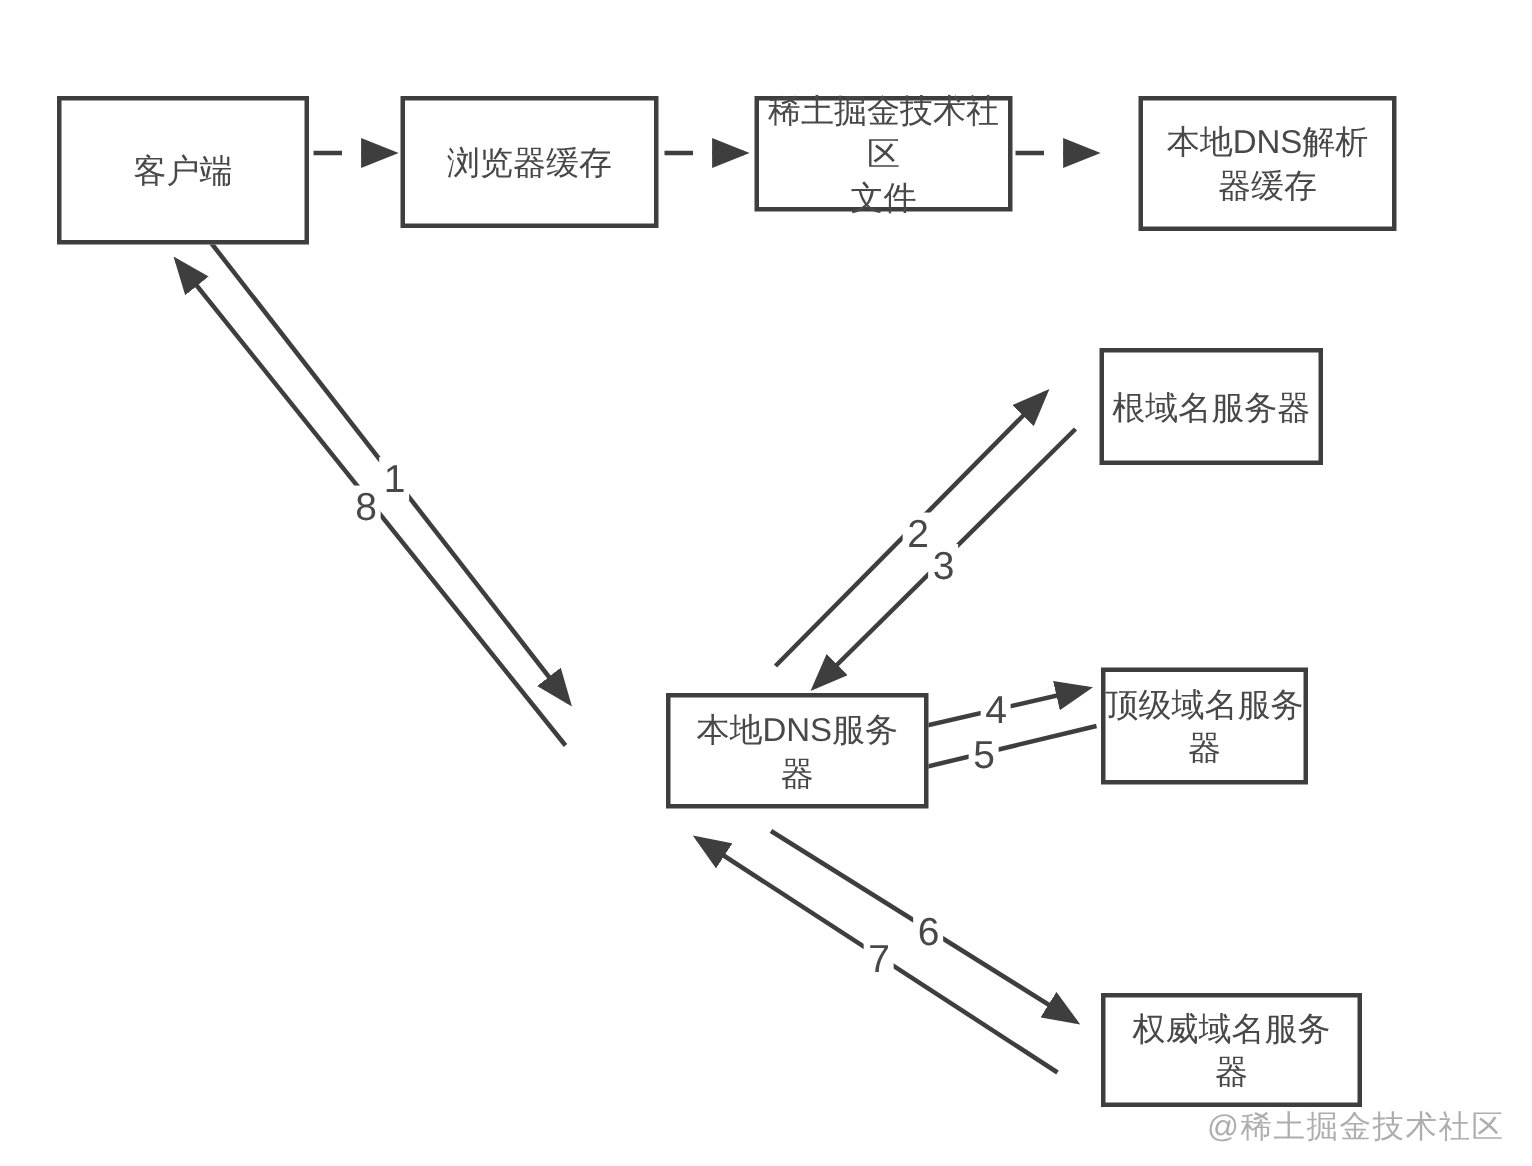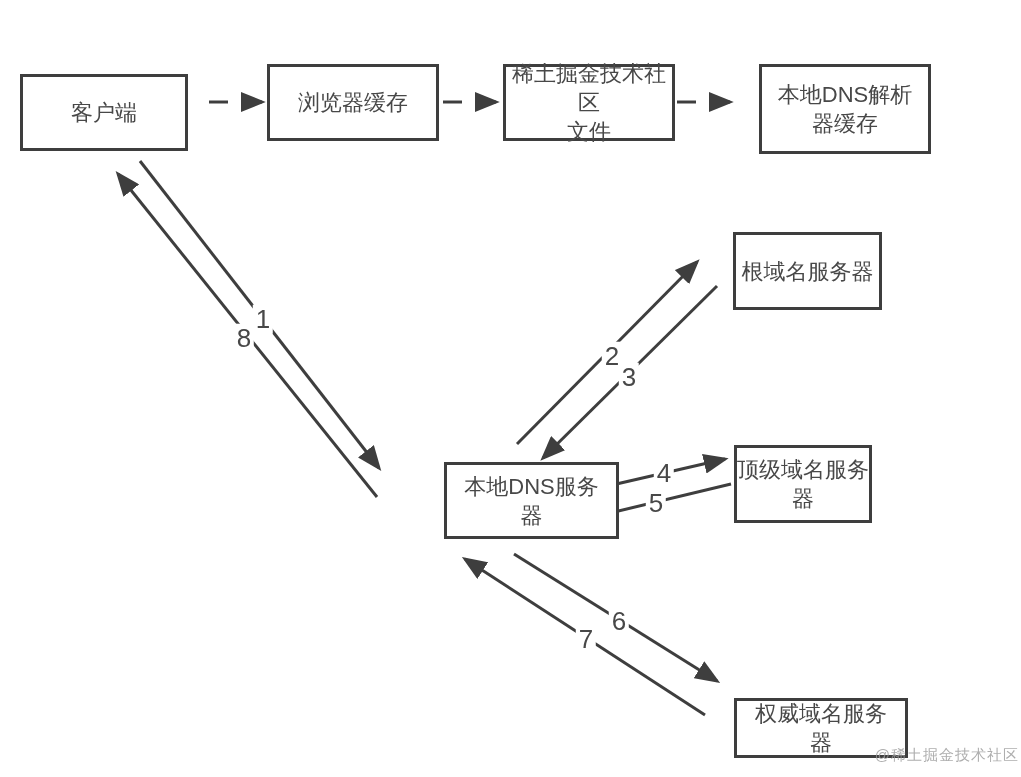--- a/index.html
+++ b/index.html
@@ -31,29 +31,29 @@
     display: flex;
     align-items: center;
     justify-content: center;
     text-align: center;
     color: var(--text);
     font-size: 22px;
     line-height: 29px;
     white-space: pre-line;
   }
   
-  .n-client         { left: 20px;  top: 64px;  width: 168px; height: 77px; margin-top: 10px; }
-  .n-browser-cache  { left: 267px; top: 64px;  width: 172px; height: 77px; }
+  .n-client         { left: 38px;  top: 64px;  width: 168px; height: 99px; }
+  .n-browser-cache  { left: 267px; top: 64px;  width: 172px; height: 88px; }
   .n-hosts-file     { left: 503px; top: 64px;  width: 172px; height: 77px; }
   .n-resolver-cache { left: 759px; top: 64px;  width: 172px; height: 90px; }
   
   .n-local-dns      { left: 396px; top: 462px; width: 175px; height: 77px; margin-left: 48px; }
   .n-root-dns       { left: 733px; top: 232px; width: 149px; height: 78px; }
   .n-tld-dns        { left: 734px; top: 445px; width: 138px; height: 78px; }
-  .n-auth-dns       { left: 734px; top: 698px; width: 174px; height: 60px; }
+  .n-auth-dns       { left: 734px; top: 662px; width: 174px; height: 76px; }
 
   .step {
     position: absolute;
     transform: translate(-50%, -50%);
     color: var(--text);
     font-size: 26px;
     background: var(--bg);
     padding: 0 3px;
     line-height: 1.1;
   }
@@ -61,23 +61,23 @@
   .s2 { left: 612px; top: 356px; }
   .s3 { left: 629px; top: 377px; }
   .s4 { left: 664px; top: 473px; }
   .s5 { left: 656px; top: 503px; }
   .s6 { left: 619px; top: 621px; }
   .s7 { left: 586px; top: 639px; }
   .s8 { left: 244px; top: 338px; }
 
   .watermark {
     position: absolute;
-    right: 2px;
+    right: 18px;
     bottom: 12px;
-    font-size: 15px;
+    font-size: 21px;
     color: var(--watermark);
     opacity: 0.8;
     letter-spacing: 1px;
   }
 </style>
 </head>
 <body>
 
 <div class="canvas">
 

